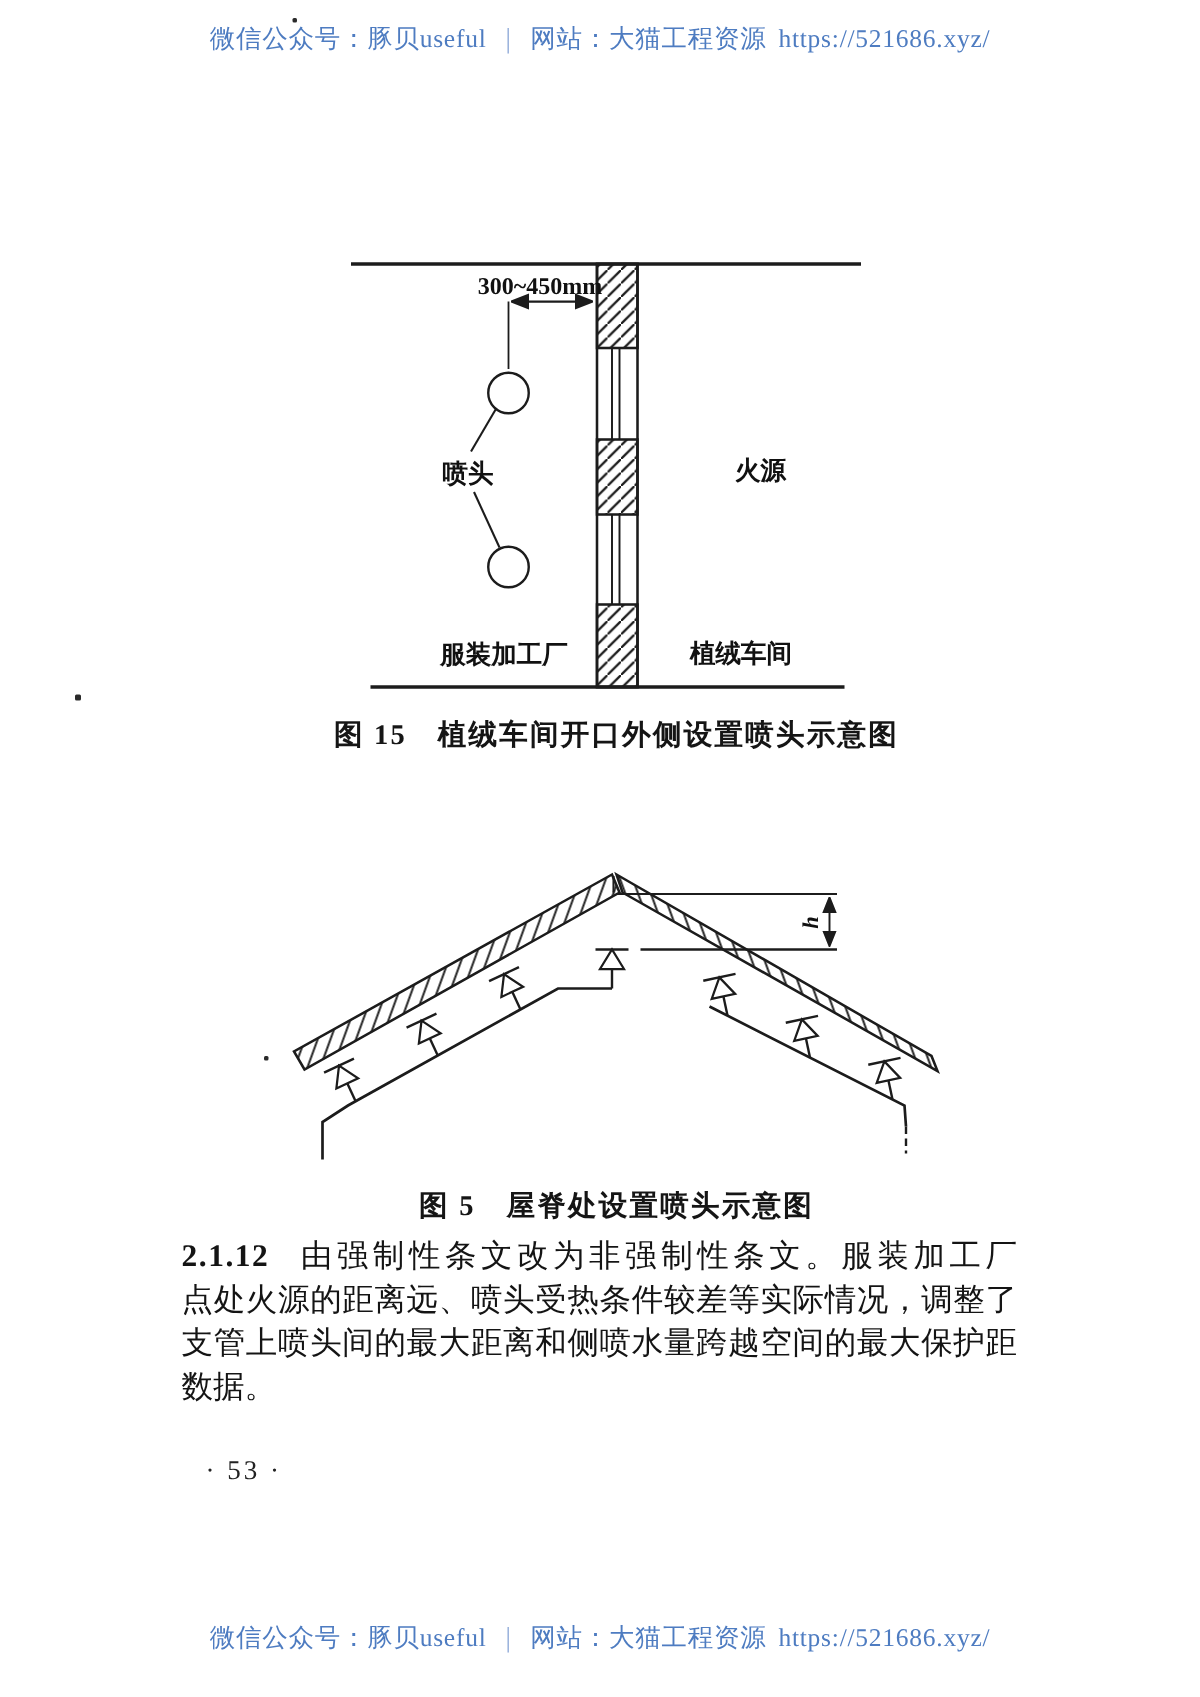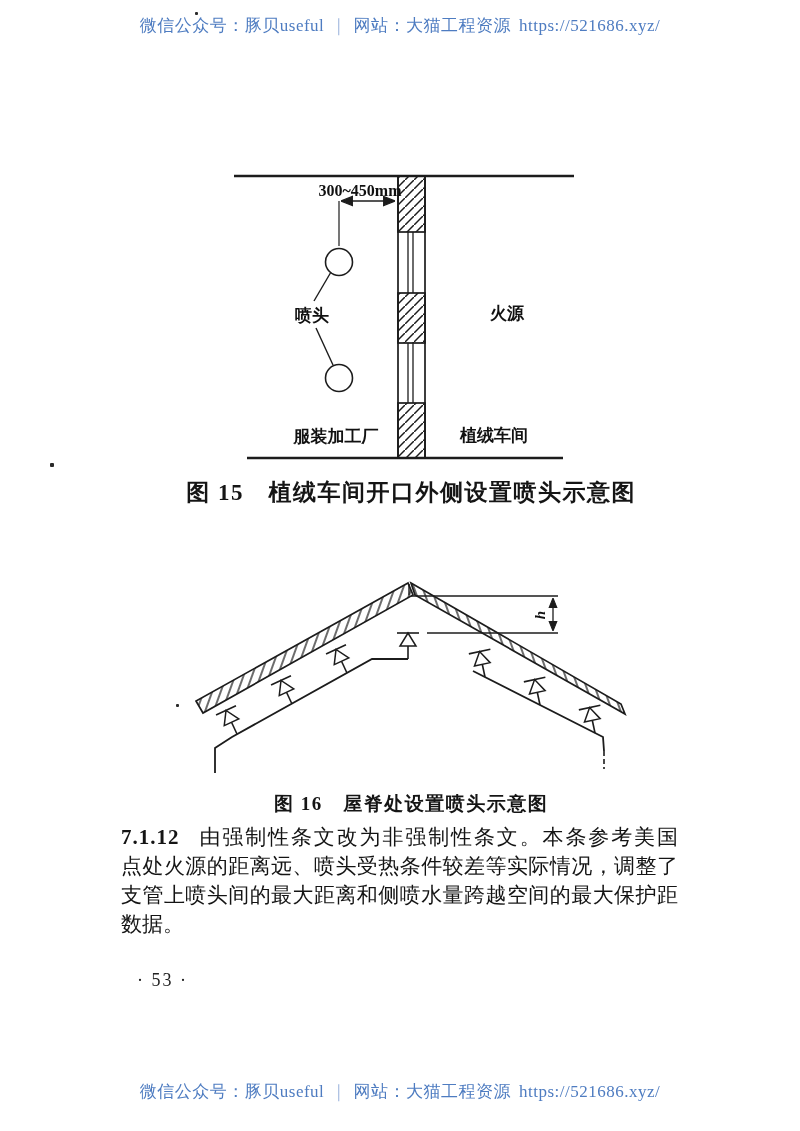--- a/index.html
+++ b/index.html
@@ -12,21 +12,21 @@
   
   .watermark{
     left:0;right:0;text-align:center;
     font-family:Liberation Serif, serif;
     font-size:17px;letter-spacing:0.5px;color:#4e7cc1;white-space:nowrap;
   }
   .watermark .sep{color:#9db4dd;padding:0 6px;}
   .watermark .url{padding-left:8px;}
   
   .fig-caption{
-    left:0;right:0;text-align:center;font-size:23px;font-weight:700;
+    left:0;right:0;text-align:center;font-size:19px;font-weight:700;
     color:#151515;letter-spacing:1.5px;white-space:nowrap;
   }
   
   .para{
     left:121px;width:557px;font-size:21px;line-height:29px;color:#141414;
   }
   .para .pline{
     text-align:justify;text-align-last:justify;height:29px;overflow:hidden;
   }
   .para .pline.nojust{text-align:right;text-align-last:left;}
@@ -133,24 +133,24 @@
     <use href="#spr" transform="translate(237,734) rotate(-25)"></use>
     <use href="#spr" transform="translate(292,704) rotate(-25)"></use>
     <use href="#spr" transform="translate(347,673) rotate(-25)"></use>
     <use href="#spr" transform="translate(408,659)"></use>
     <use href="#spr" transform="translate(485,677) rotate(-12)"></use>
     <use href="#spr" transform="translate(540,705) rotate(-12)"></use>
     <use href="#spr" transform="translate(595,733) rotate(-12)"></use>
   </g>
 </svg>
 
-<div class="abs fig-caption" style="top:791px;padding-left:22px;font-size:19px;">图 16　屋脊处设置喷头示意图</div>
+<div class="abs fig-caption" style="top:791px;padding-left:22px;font-size:19px;">图 5　屋脊处设置喷头示意图</div>
 
 <div class="abs para" style="top:823px;">
-  <div class="pline"><span class="clause">7.1.12</span><span>由强制性条文改为非强制性条文。本条参考美国</span></div>
+  <div class="pline"><span class="clause">2.1.12</span><span>由强制性条文改为非强制性条文。服装加工厂</span></div>
   <div class="pline">点处火源的距离远、喷头受热条件较差等实际情况，调整了配水</div>
   <div class="pline">支管上喷头间的最大距离和侧喷水量跨越空间的最大保护距离</div>
   <div class="pline nojust">数据。</div>
 </div>
 
 <div class="abs pagenum" style="top:970px;">· 53 ·</div>
 
 <div class="abs watermark" style="top:1080px;">
   <span>微信公众号：豚贝useful</span><span class="sep">｜</span><span>网站：大猫工程资源</span><span class="url">https://521686.xyz/</span>
 </div>

